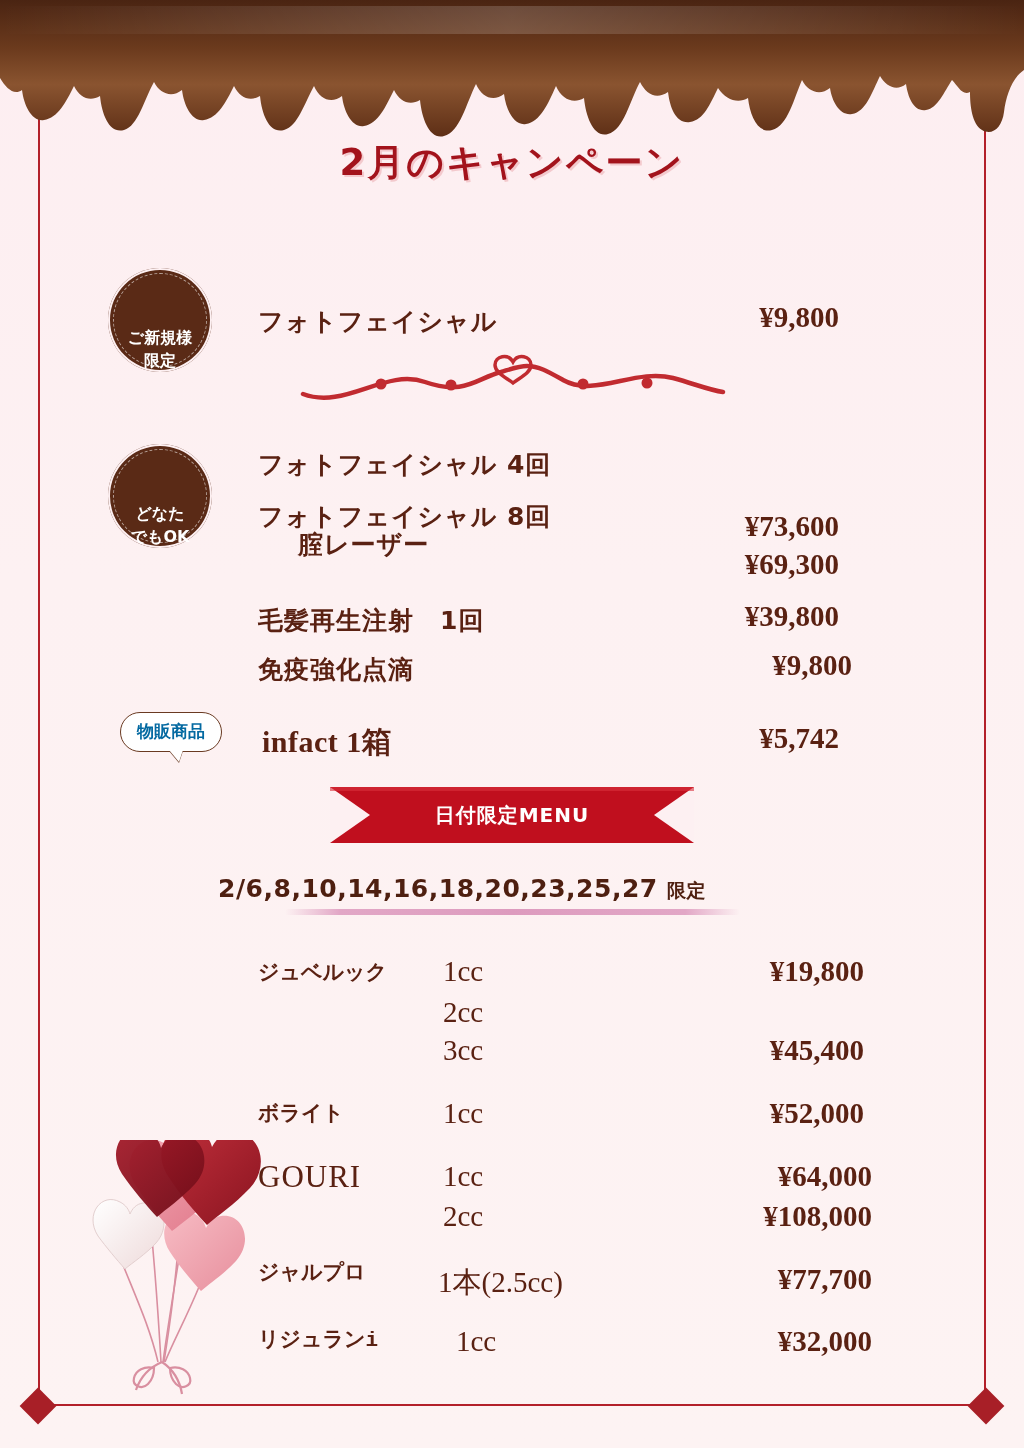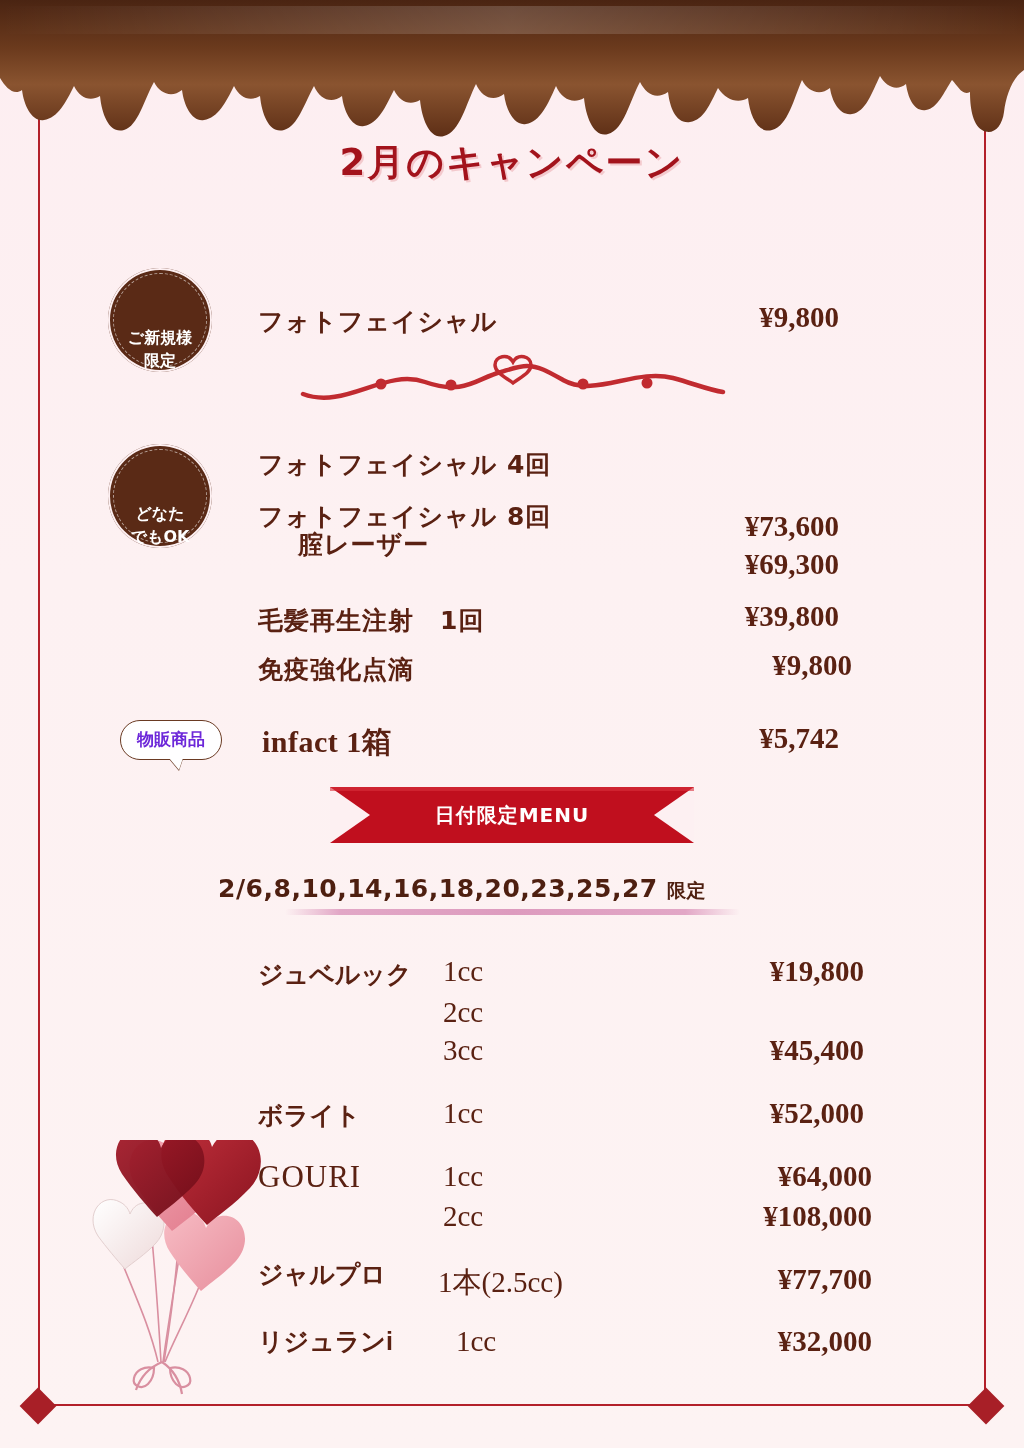--- a/index.html
+++ b/index.html
@@ -101,22 +101,21 @@
     position: absolute;
     left: 120px;
     top: 712px;
     background: #ffffff;
     border: 1.5px solid #6a3a22;
     border-radius: 22px;
     padding: 7px 16px 8px;
     font-family: "DejaVu Sans", sans-serif;
     font-size: 17px;
     font-weight: bold;
-    color: #6d28d9;
-    margin-top: 8px;
+    color: #0369a1;
   }
   .badge-bubble::after {
     content: "";
     position: absolute;
     left: 48px;
     bottom: -11px;
     width: 0; height: 0;
     border-left: 10px solid transparent;
     border-right: 4px solid transparent;
     border-top: 12px solid #ffffff;
@@ -204,23 +203,23 @@
     width: 455px;
     height: 6px;
     border-radius: 4px;
     background: linear-gradient(90deg, rgba(224,166,196,0) 0%, #e2a7c6 12%, #dd9bbe 50%, #e2a7c6 88%, rgba(224,166,196,0) 100%);
   }
 
   
   .m-name {
     position: absolute;
     left: 258px;
-    font-family: Liberation Sans, sans-serif;
-    font-weight: bold;
-    font-size: 25px;
+    font-family: Liberation Mono, monospace;
+    font-weight: bold;
+    font-size: 21px;
     color: #5a2112;
   }
   .m-name.latin {
     font-family: "Liberation Serif", serif;
     font-size: 31px;
     font-weight: normal;
     letter-spacing: 1px;
   }
   .m-dose {
     position: absolute;

